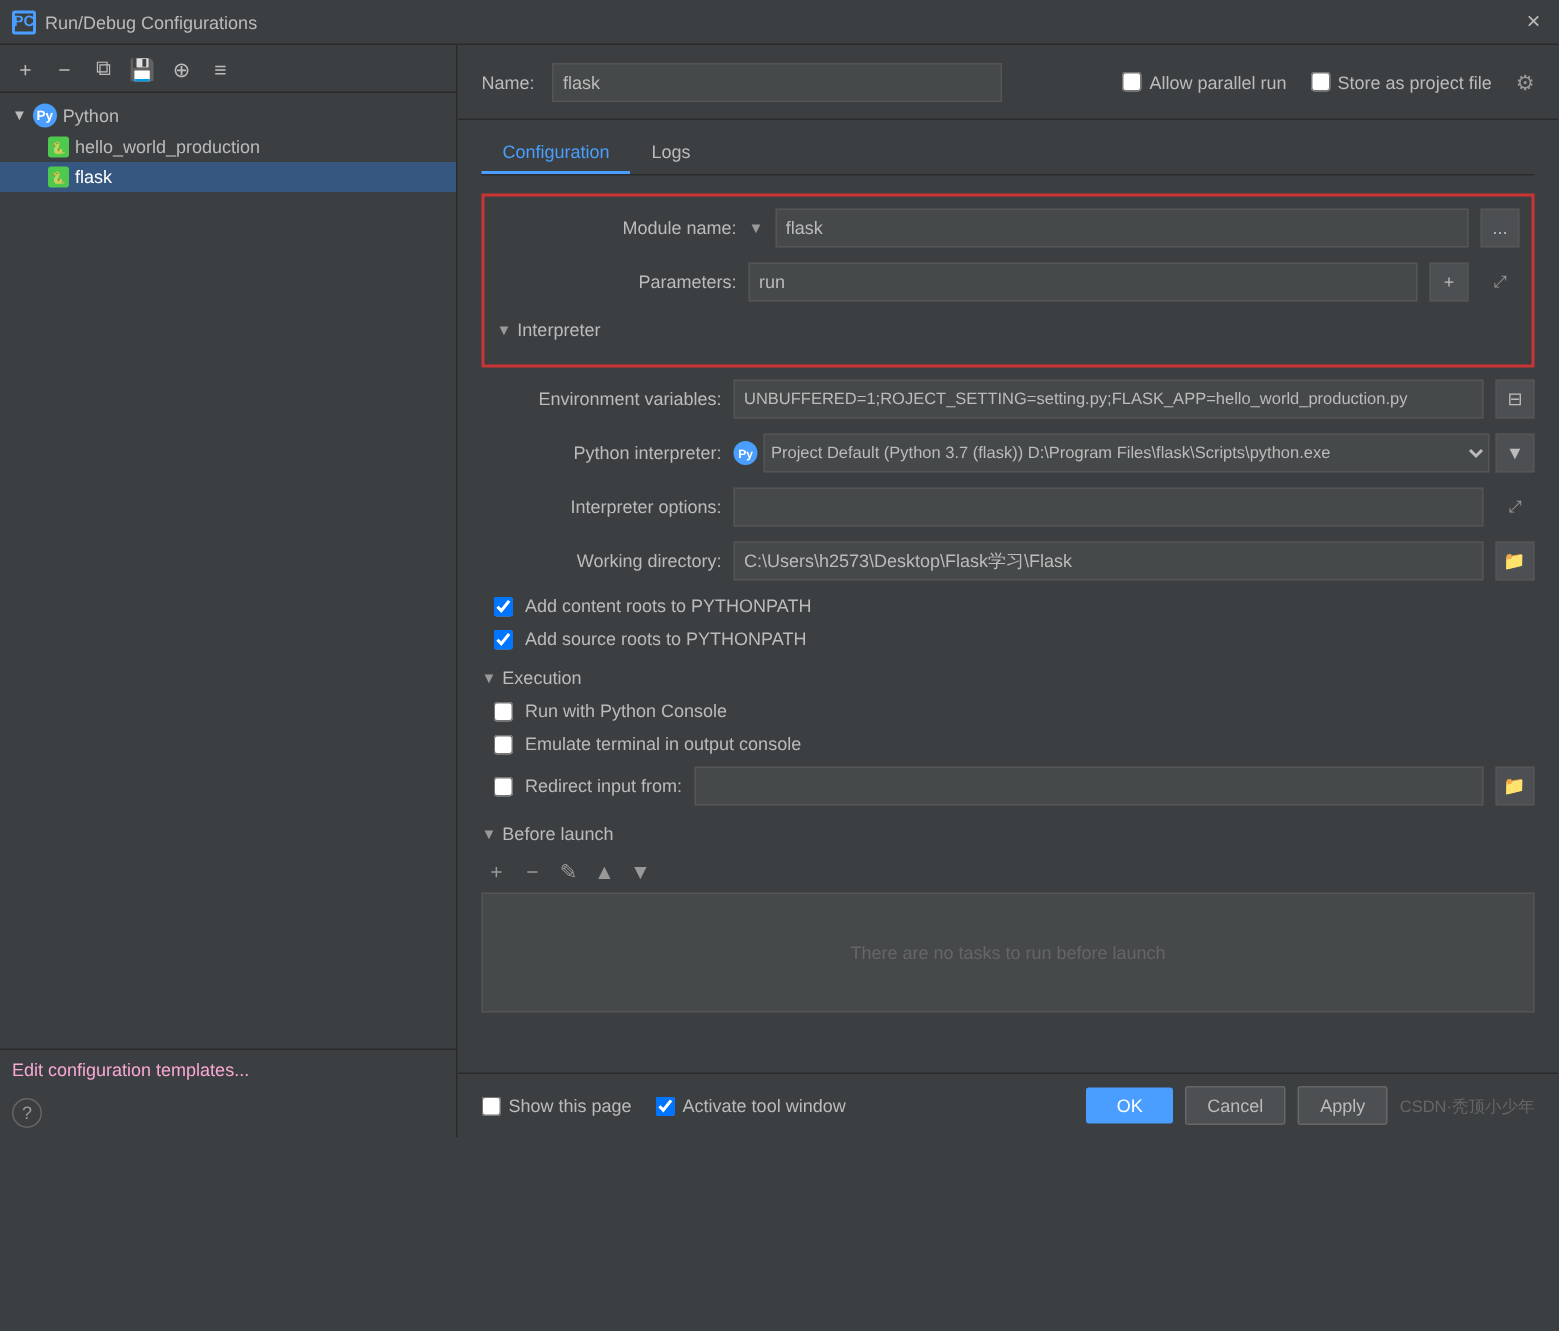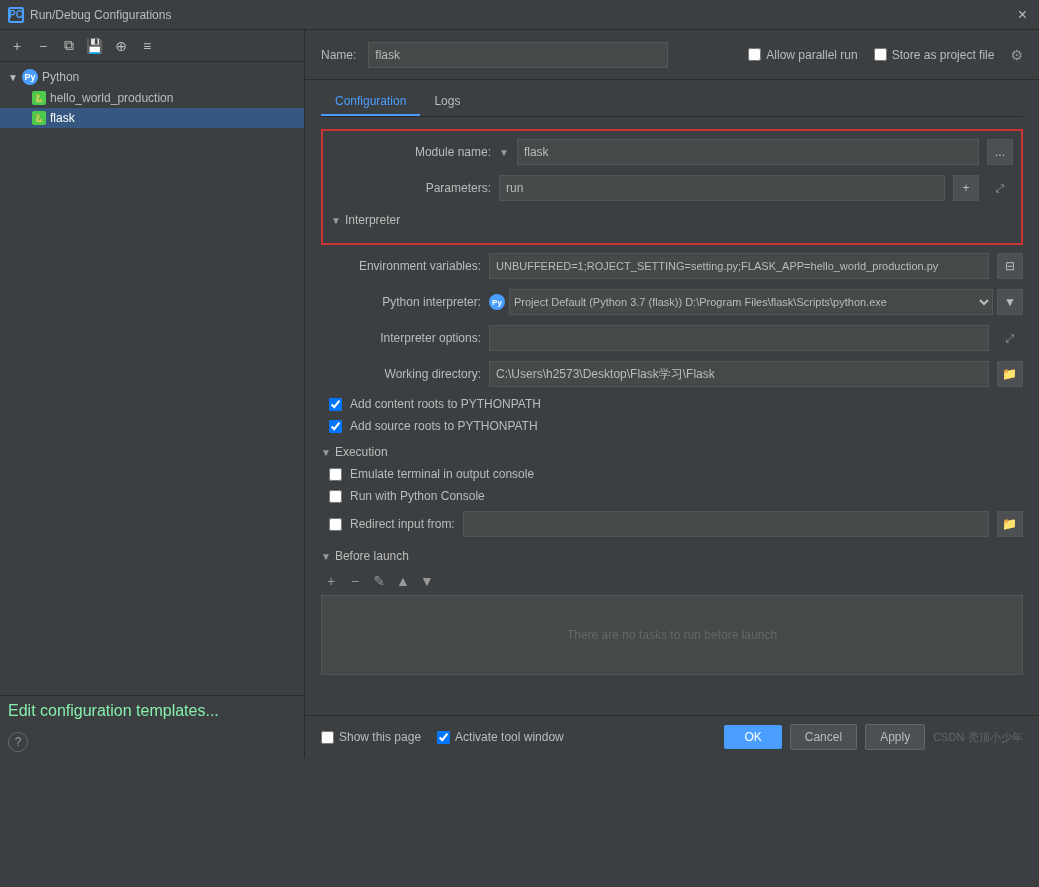--- a/index.html
+++ b/index.html
@@ -132,23 +132,23 @@
       justify-content: center;
       font-size: 8px;
       color: white;
       flex-shrink: 0;
     }
     .sidebar-footer {
       padding: 6px 8px;
       border-top: 1px solid #2b2b2b;
     }
     .edit-templates-link {
-      color: #86efac;
-      cursor: pointer;
-      font-size: 16px;
+      color: #f9a8d4;
+      cursor: pointer;
+      font-size: 12px;
       text-decoration: none;
     }
     .help-icon {
       width: 20px;
       height: 20px;
       border-radius: 50%;
       border: 1px solid #666;
       display: flex;
       align-items: center;
       justify-content: center;
@@ -597,26 +597,26 @@
           <input type="checkbox" checked="" id="cb2" style="">
           <label for="cb2">Add source roots to PYTHONPATH</label>
         </div>
 
         <div class="section-header">
           <span class="section-toggle">▼</span>
           <span>Execution</span>
         </div>
 
         <div class="checkbox-row">
+          <input type="checkbox" id="cb4" style="">
+          <label for="cb4">Run with Python Console</label>
+        </div>
+        <div class="checkbox-row">
           <input type="checkbox" id="cb3" style="">
           <label for="cb3">Emulate terminal in output console</label>
-        </div>
-        <div class="checkbox-row">
-          <input type="checkbox" id="cb4" style="">
-          <label for="cb4">Run with Python Console</label>
         </div>
         <div class="redirect-row">
           <input type="checkbox" id="cb5" style="">
           <label for="cb5">Redirect input from:</label>
           <input class="form-input" type="text" style="flex: 1 1 0%;" value="">
           <div class="input-btn">📁</div>
         </div>
 
         <div class="before-launch-section">
           <div class="section-header">

